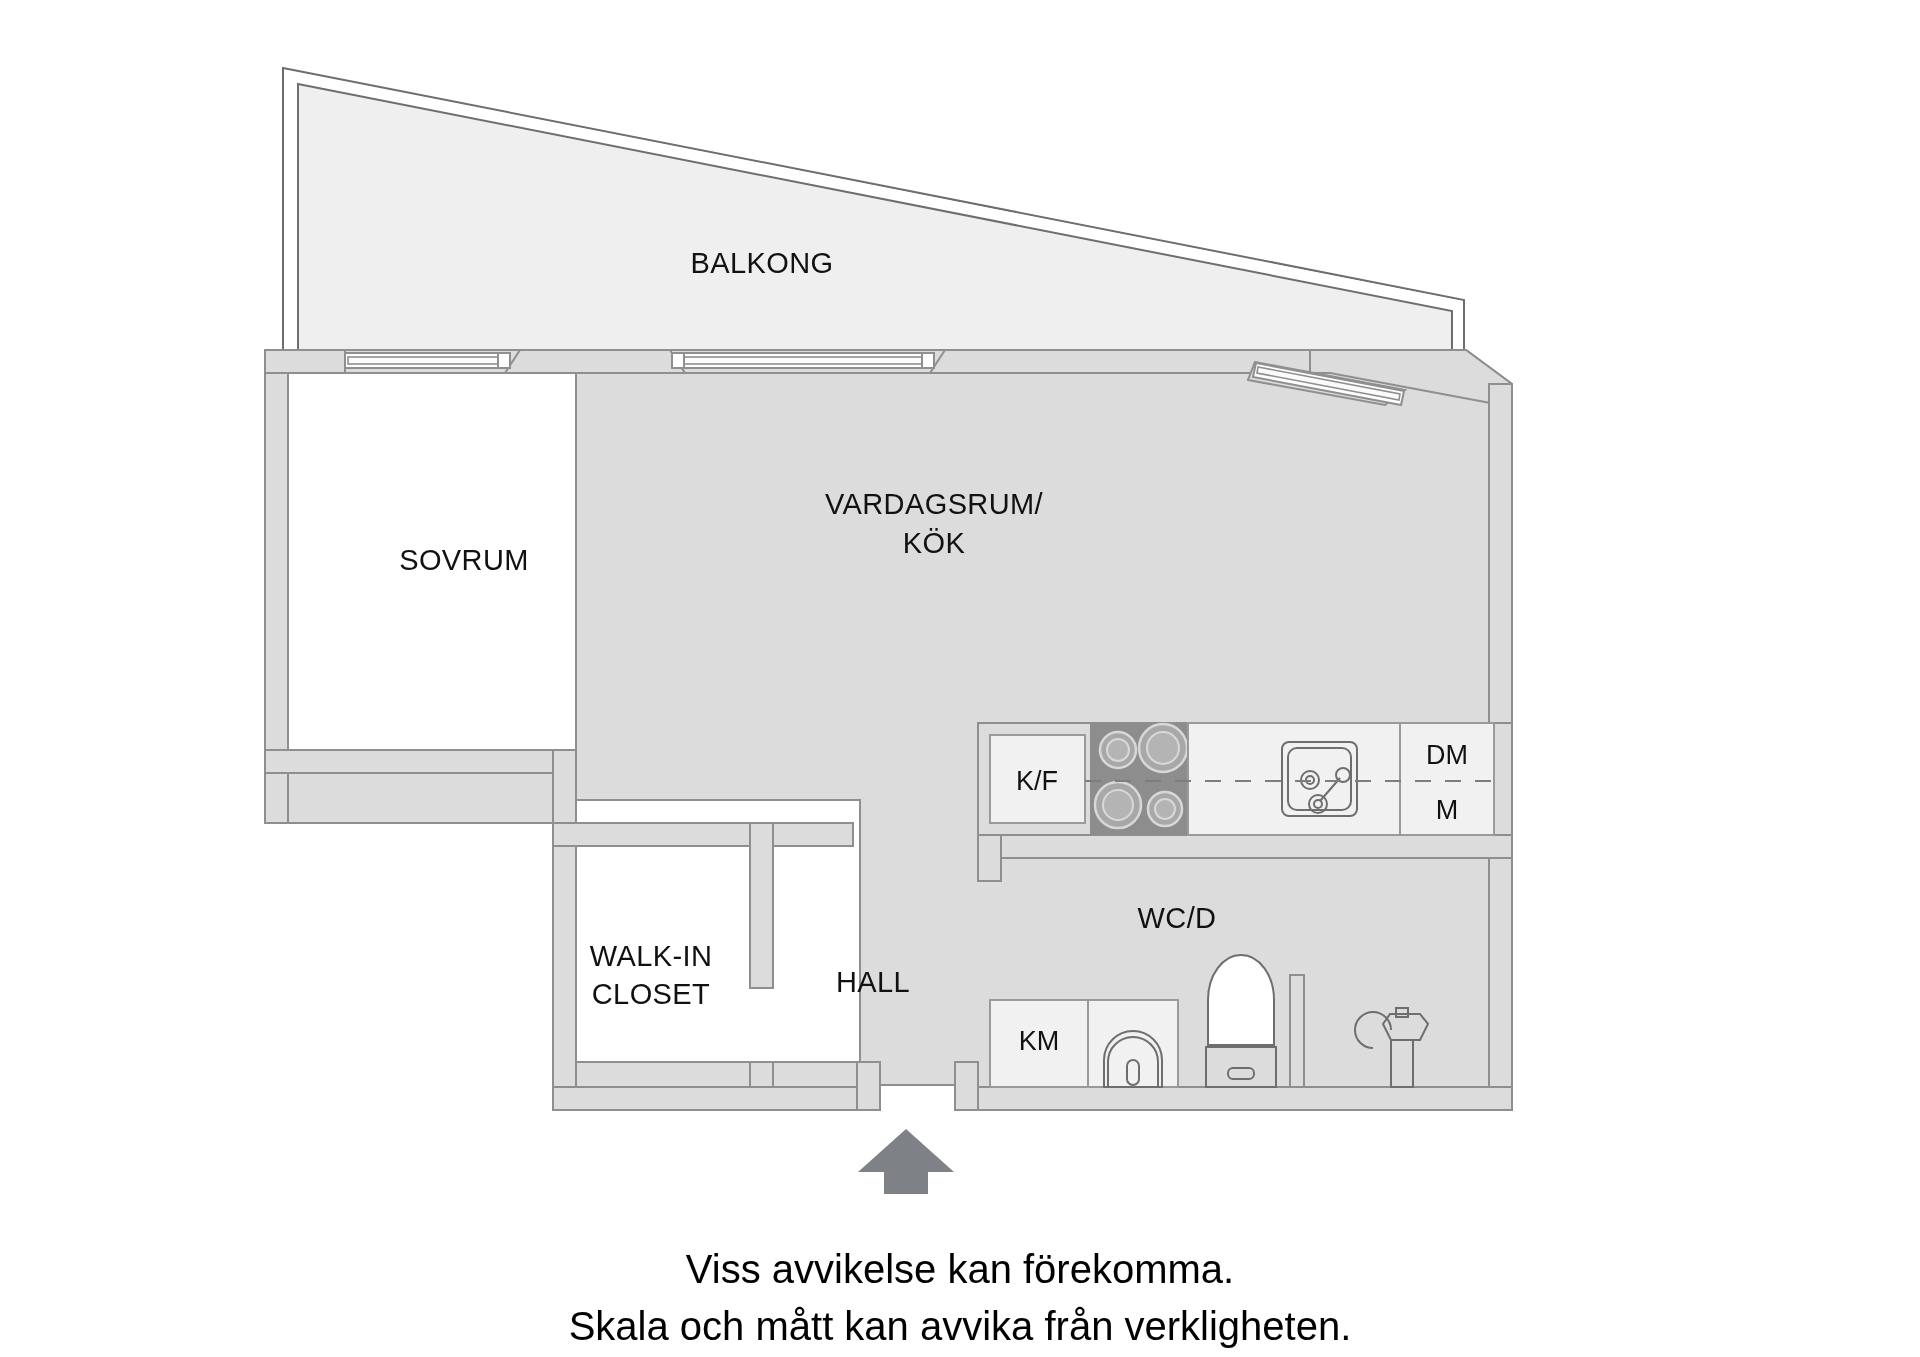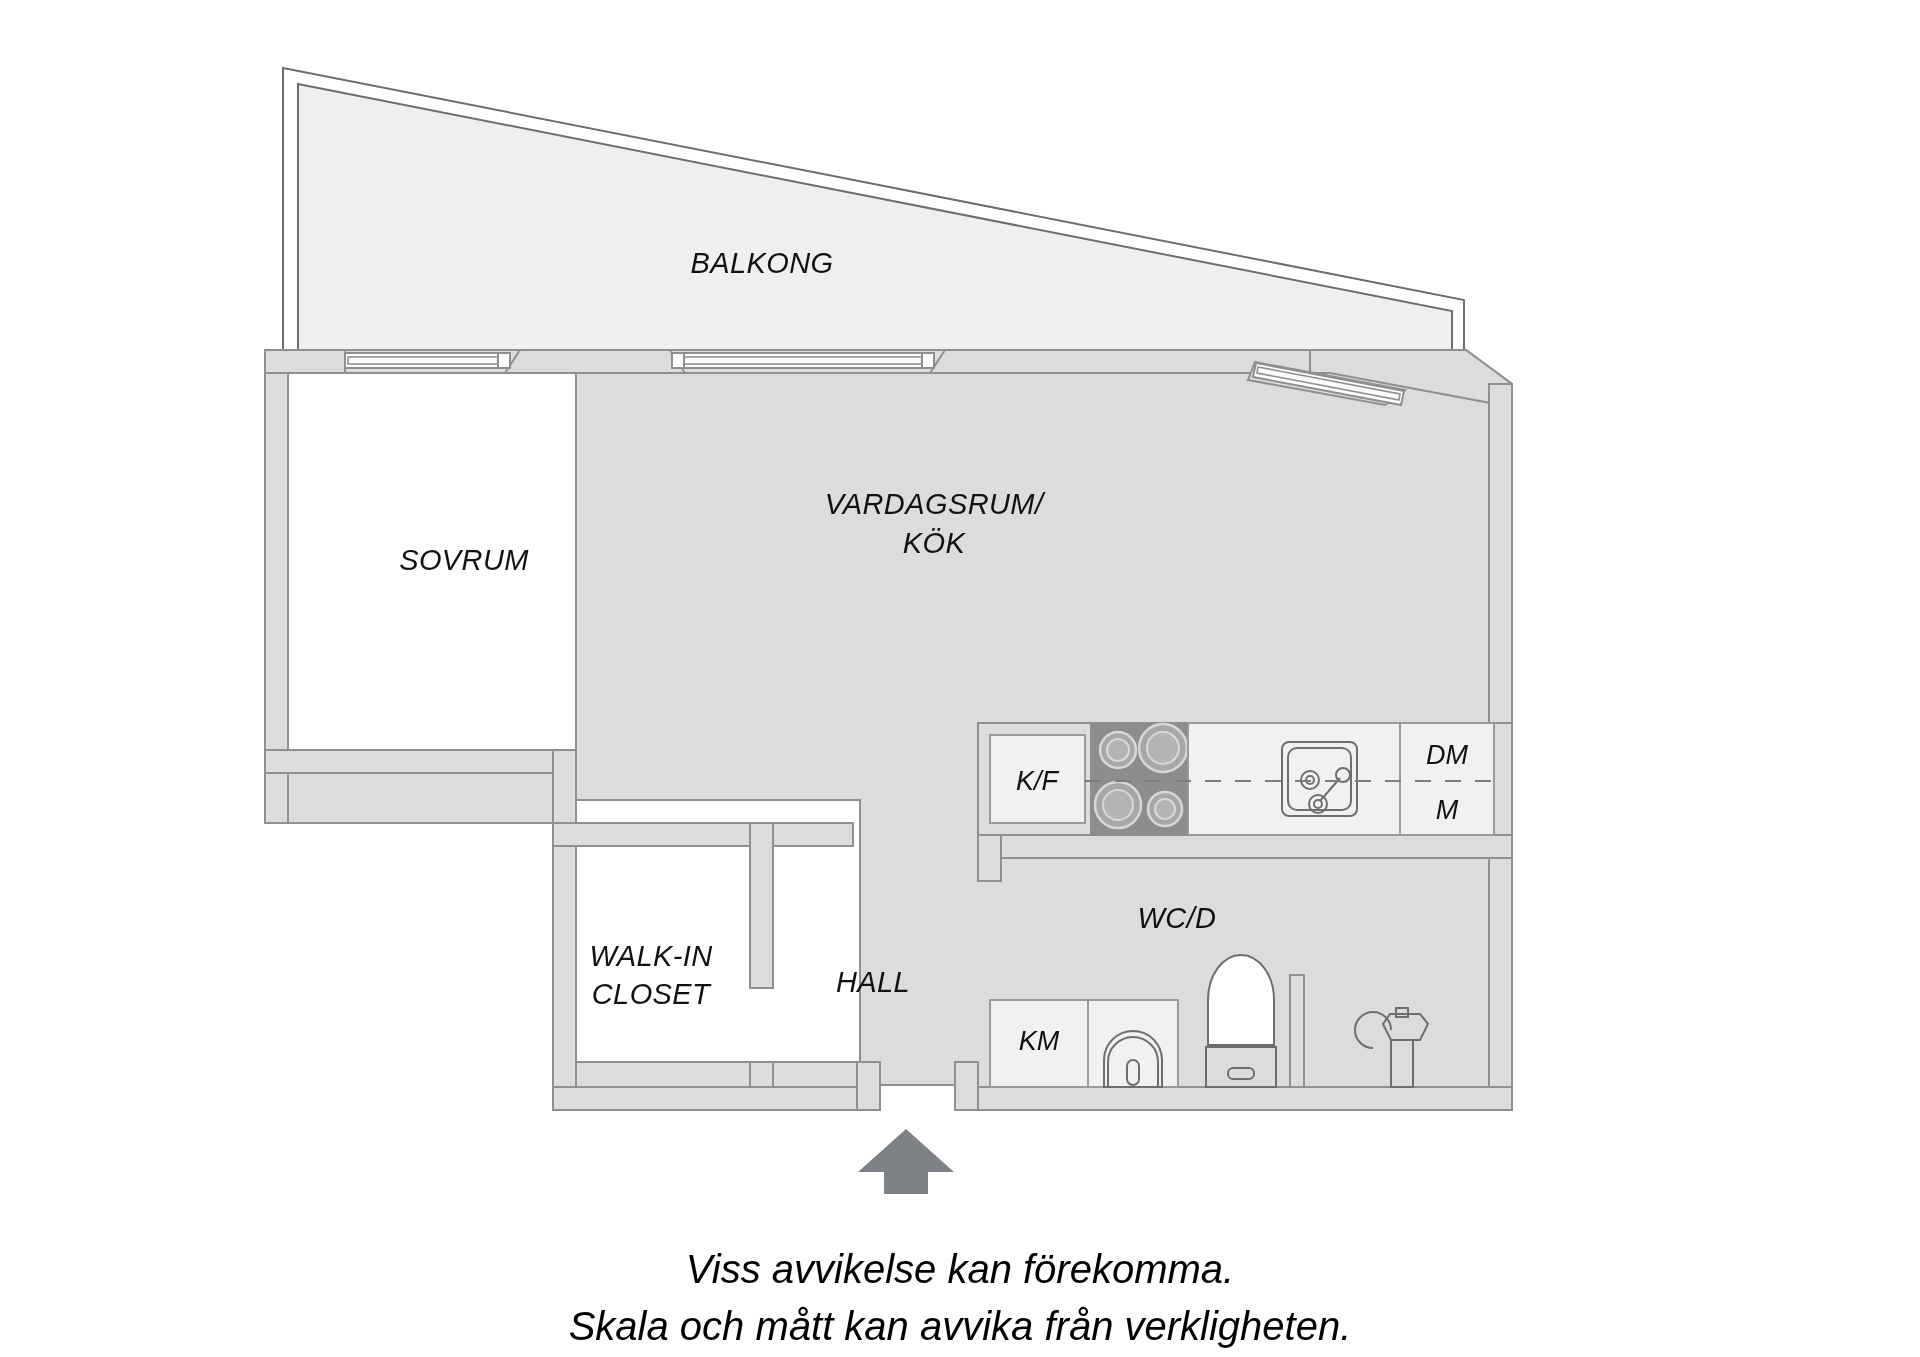--- a/index.html
+++ b/index.html
@@ -13,21 +13,20 @@
     font-family: "Liberation Sans", sans-serif;
     overflow: hidden;
     position: relative;
   }
   #floorplan-root {
     position: absolute;
     left: 0;
     top: 0;
     width: 1920px;
     height: 1357px;
-    font-style: italic;
   }
   svg#plan {
     display: block;
     width: 1920px;
     height: 1357px;
   }
   .room-label {
     font-family: "Liberation Sans", sans-serif;
     font-size: 29px;
     fill: #111111;

